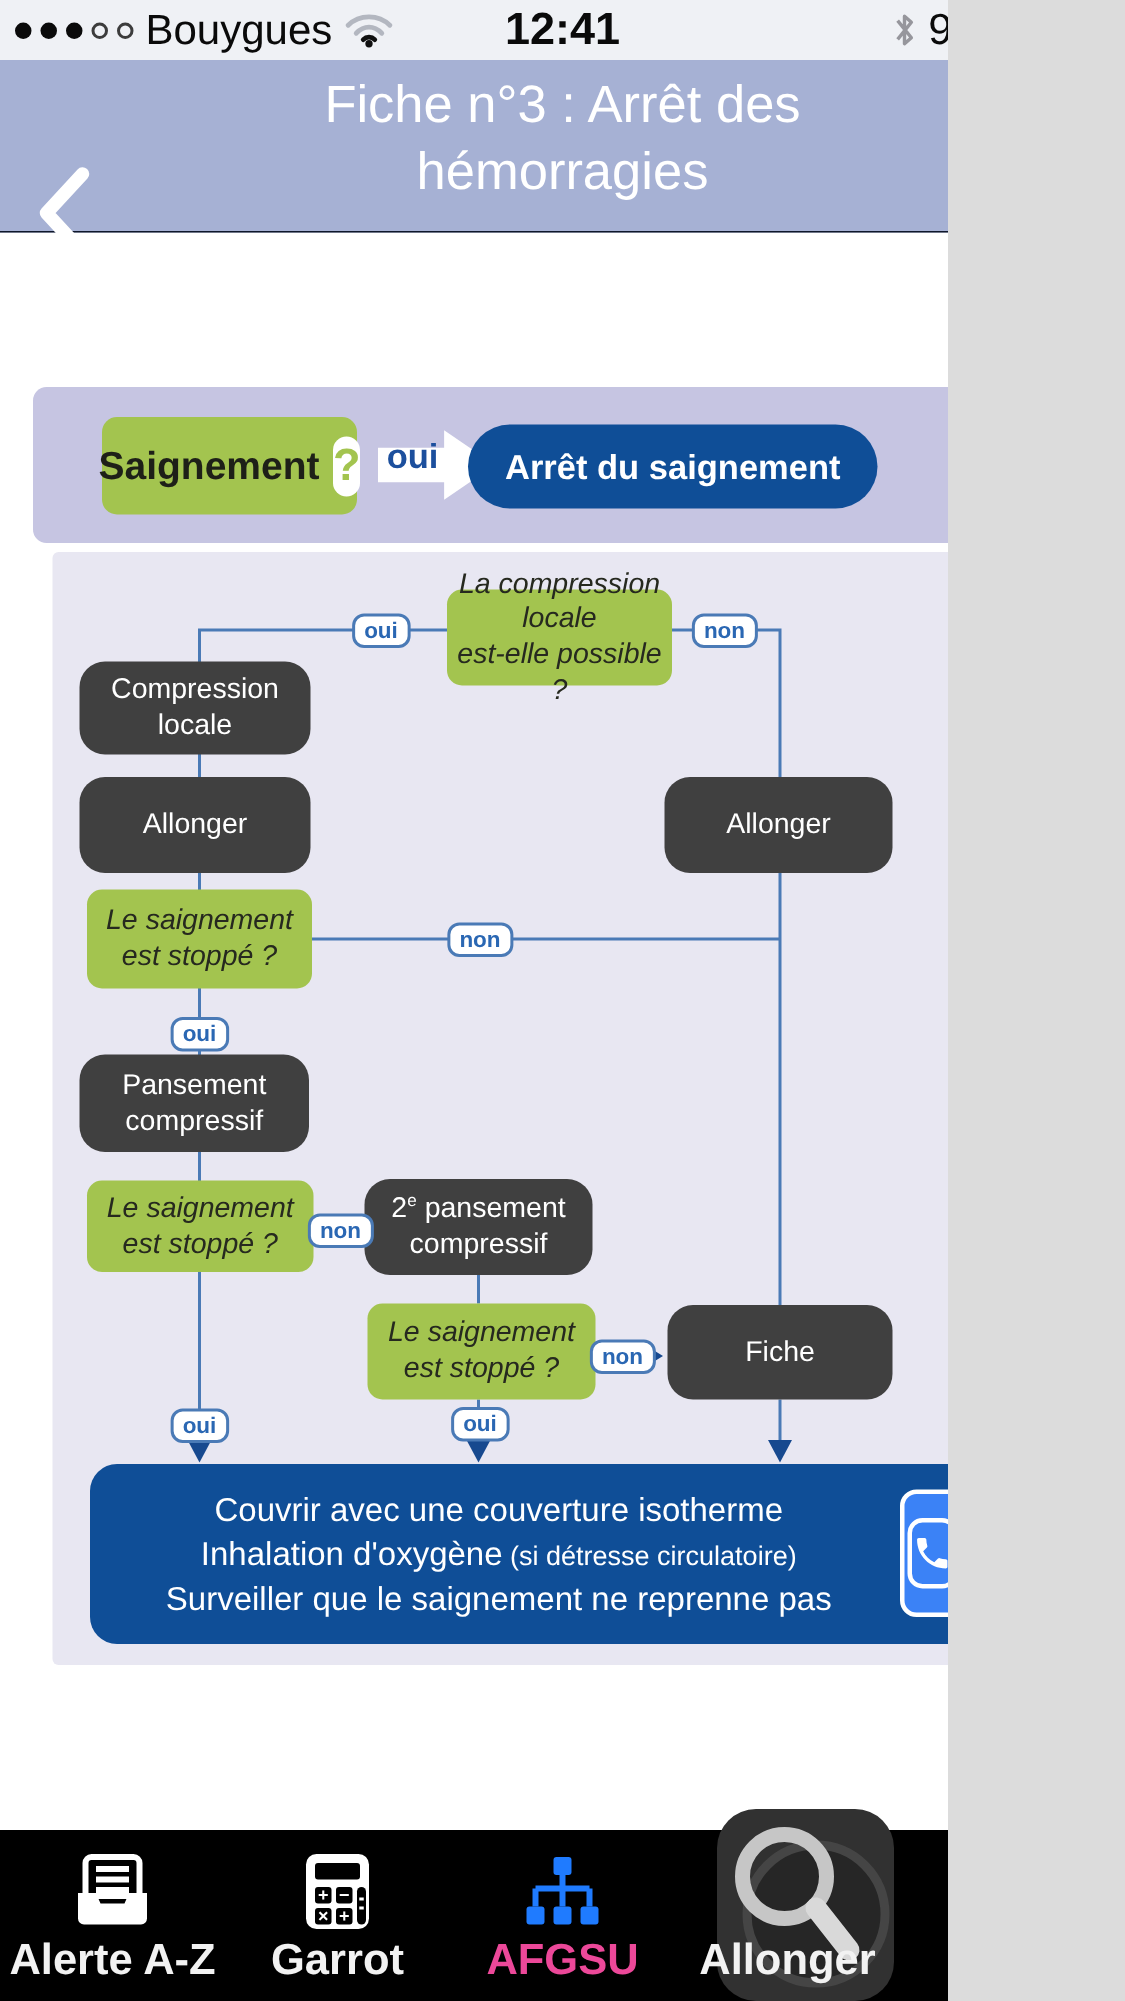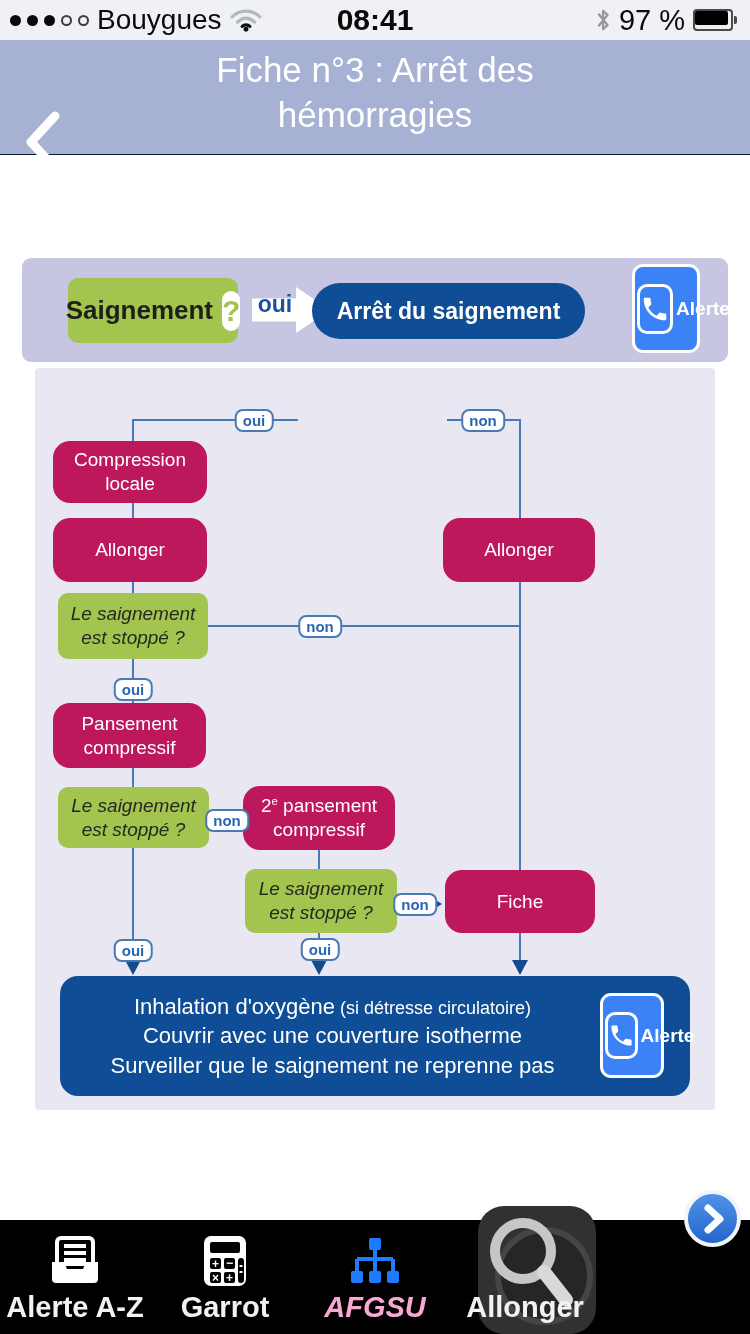--- a/index.html
+++ b/index.html
@@ -1,16 +1,16 @@
 <!DOCTYPE html>
 <html><head>
 <meta charset="utf-8">
 <style>
   html,body{margin:0;padding:0;background:#dcdcdc;}
-  .phone{position:relative;width:750px;height:1334px;background:#ffffff;overflow:hidden;
+  .phone{position:relative;width:632px;height:1334px;background:#ffffff;overflow:hidden;
          font-family:"Liberation Sans","DejaVu Sans",sans-serif;-webkit-font-smoothing:antialiased;}
 
   
   .statusbar{position:absolute;left:0;top:0;width:750px;height:40px;background:#eff1f5;
              display:flex;align-items:center;color:#0a0a0a;}
   .sb-left{display:flex;align-items:center;margin-left:10px;}
   .dots{display:flex;align-items:center;gap:6px;margin-right:8px;}
   .dot{width:11px;height:11px;border-radius:50%;box-sizing:border-box;}
   .dot.f{background:#0a0a0a;}
   .dot.e{border:2px solid #3c3c3c;background:transparent;}
@@ -53,21 +53,21 @@
   .alerte-banner{position:absolute;left:610px;top:6px;width:68px;height:89px;}
   .alerte-banner .ph{width:44px;height:44px;}
   .alerte-final{position:absolute;right:26px;top:17px;width:64px;height:85px;}
   .alerte-final .ph{width:41px;height:41px;}
 
   
   .flow{position:absolute;left:35px;top:368px;width:680px;height:742px;background:#e8e7f2;border-radius:4px;}
   .wires{position:absolute;left:0;top:0;z-index:0;}
   .node{position:absolute;z-index:1;display:flex;align-items:center;justify-content:center;
         text-align:center;line-height:1.25;box-sizing:border-box;}
-  .bnode{background:#be185d;color:#ffffff;border-radius:17px;font-size:19px;}
+  .bnode{background:#404040;color:#ffffff;border-radius:17px;font-size:19px;}
   .gnode{background:#a3c44f;color:#26291f;border-radius:10px;font-size:19px;font-style:italic;}
   .node-label{white-space:pre-line;}
   .pill{position:absolute;z-index:2;transform:translateX(-50%);background:#ffffff;border:2px solid #4a7ab6;
         border-radius:8px;color:#2a67b3;font-size:15px;font-weight:700;line-height:19px;padding:0 6px;height:19px;}
   sup{font-size:0.6em;}
 
   .n-qtop{left:263px;top:25px;width:150px;height:64px;}
   .n-comp{left:18px;top:73px;width:154px;height:62px;}
   .n-allL{left:18px;top:150px;width:154px;height:64px;}
   .n-g1{left:23px;top:225px;width:150px;height:66px;}
@@ -82,21 +82,21 @@
   .final-text{position:absolute;left:30px;right:115px;top:0;height:100%;display:flex;flex-direction:column;
               justify-content:center;text-align:center;color:#fff;font-size:22px;line-height:1.32;}
   .small{font-size:18px;}
 
   
   .tabbar{position:absolute;left:0;top:1220px;width:750px;height:114px;background:#000;display:flex;}
   .tab{position:relative;z-index:2;width:150px;display:flex;flex-direction:column;align-items:center;
        padding-top:13px;box-sizing:border-box;cursor:pointer;}
   .tab-icon{width:56px;height:56px;}
   .tab-label{margin-top:4px;font-size:29px;font-weight:700;color:#f2f2f2;line-height:1;}
-  .tab.active .tab-label{color:#f9a8d4;font-style:italic;}
+  .tab.active .tab-label{color:#ec4899;}
   .search-big{position:absolute;left:478px;top:-14px;width:118px;height:128px;border-radius:26px;
               background:#313131;z-index:1;overflow:hidden;cursor:pointer;}
   .more-btn{position:absolute;left:684px;top:1190px;width:57px;height:57px;border-radius:50%;
             background:linear-gradient(180deg,#4f93e8 0%,#2465cc 100%);border:4px solid #f2f4f7;
             box-sizing:border-box;z-index:10;display:flex;align-items:center;justify-content:center;cursor:pointer;}
 </style>
 </head>
 <body>
 
 <div class="phone">
@@ -111,21 +111,21 @@
           <span class="dot e"></span>
       </div>
       <span class="carrier">Bouygues</span>
       <svg class="wifi" width="32" height="24" viewBox="0 0 30 22">
         <path d="M2 8 C9 1 21 1 28 8" stroke="#b3b7c0" stroke-width="3" fill="none" stroke-linecap="round"></path>
         <path d="M7 13 C12 8 18 8 23 13" stroke="#b3b7c0" stroke-width="3" fill="none" stroke-linecap="round"></path>
         <path d="M11.4 17 C13.4 15 16.6 15 18.6 17" stroke="#101010" stroke-width="3" fill="none" stroke-linecap="round"></path>
         <circle cx="15" cy="19.6" r="2.3" fill="#101010"></circle>
       </svg>
     </div>
-    <div class="sb-time">08:41</div>
+    <div class="sb-time">12:41</div>
     <div class="sb-right">
       <svg width="16" height="26" viewBox="0 0 14 22">
         <path d="M3 5.5 L11 15.5 L7 19 V3 L11 6.5 L3 16.5" stroke="#96969c" stroke-width="2" fill="none" stroke-linejoin="round"></path>
       </svg>
       <span class="pct">97 %</span>
       <div class="bat">
         <div class="bat-body"></div>
           <div class="bat-fill"></div>
           <div class="bat-tip"></div>
       </div>
@@ -172,20 +172,24 @@
         <path d="M362 536 H402"></path>
       </g>
       <g fill="#17498f" stroke="none">
         <polygon points="90,592 106,592 98,607"></polygon>
         <polygon points="276,592 292,592 284,607"></polygon>
         <polygon points="477,592 493,592 485,607"></polygon>
         <polygon points="394,528 394,544 407,536"></polygon>
       </g>
     </svg>
 
+    <div class="node gnode n-qtop">
+      <span class="node-label">La compression locale
+est-elle possible ?</span>
+      </div>
     <div class="node bnode n-comp">
       <span class="node-label">Compression locale</span>
       </div>
     <div class="node bnode n-allL">
       <span class="node-label">Allonger</span>
       </div>
     <div class="node bnode n-allR">
       <span class="node-label">Allonger</span>
       </div>
     <div class="node gnode n-g1">
@@ -215,22 +219,22 @@
     <div class="pill" style="left:448px;top:41px;">non</div>
     <div class="pill" style="left:285px;top:247px;">non</div>
     <div class="pill" style="left:98px;top:310px;">oui</div>
     <div class="pill" style="left:192px;top:441px;">non</div>
     <div class="pill" style="left:380px;top:525px;">non</div>
     <div class="pill" style="left:98px;top:571px;">oui</div>
     <div class="pill" style="left:285px;top:570px;">oui</div>
 
     <div class="final">
       <div class="final-text">
+        <div>Couvrir avec une couverture isotherme</div>
         <div><span>Inhalation d'oxygène</span><span class="small"> (si détresse circulatoire)</span></div>
-        <div>Couvrir avec une couverture isotherme</div>
         <div>Surveiller que le saignement ne reprenne pas</div>
       </div>
       <div class="alerte alerte-final">
         <div class="ph">
           <svg width="27" height="27" viewBox="0 0 24 24">
             <path d="M6.62 10.79c1.44 2.83 3.76 5.14 6.59 6.59l2.2-2.2c.27-.27.67-.36 1.02-.24 1.12.37 2.33.57 3.57.57.55 0 1 .45 1 1V20c0 .55-.45 1-1 1-9.39 0-17-7.61-17-17 0-.55.45-1 1-1h3.5c.55 0 1 .45 1 1 0 1.25.2 2.45.57 3.57.11.35.03.74-.25 1.02l-2.2 2.2z" fill="#fff"></path>
           </svg>
         </div>
         <div class="al-label">Alerte</div>
       </div>

